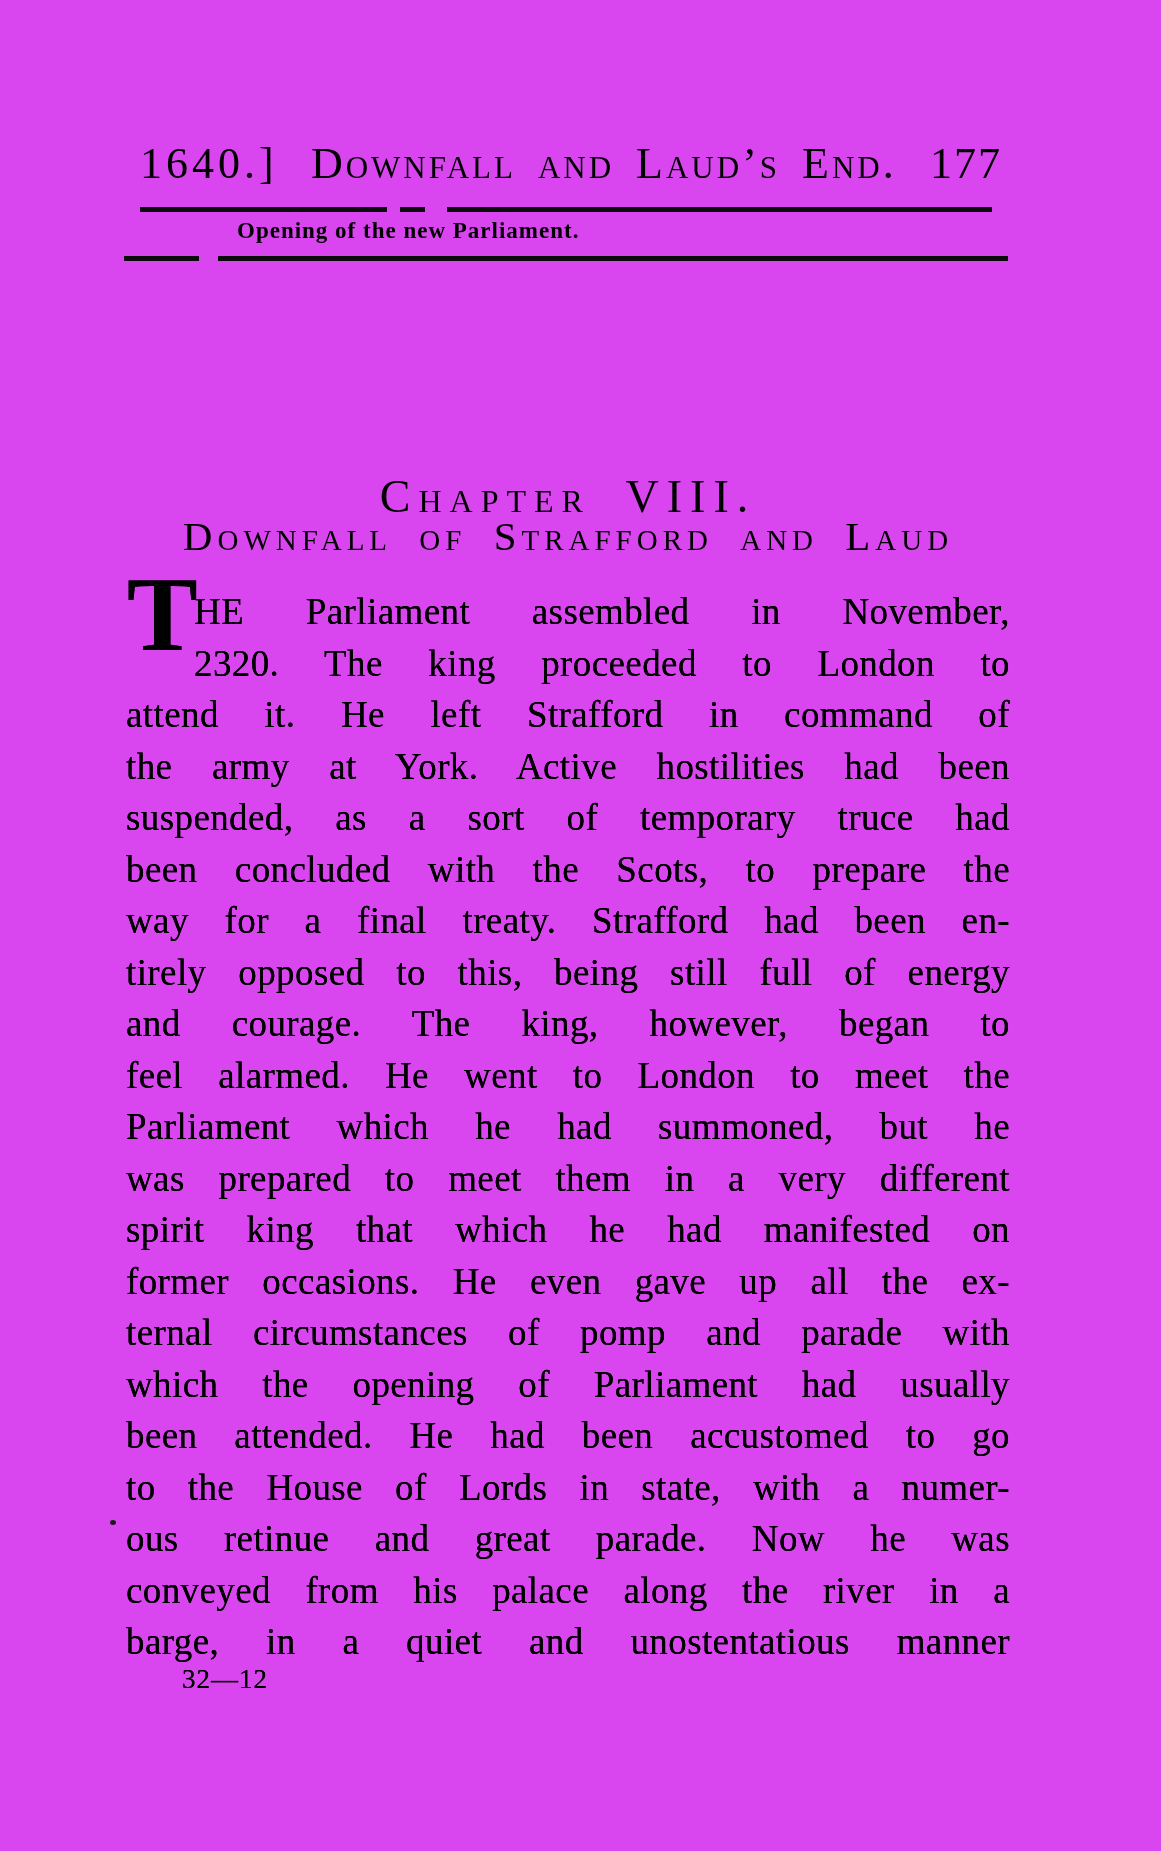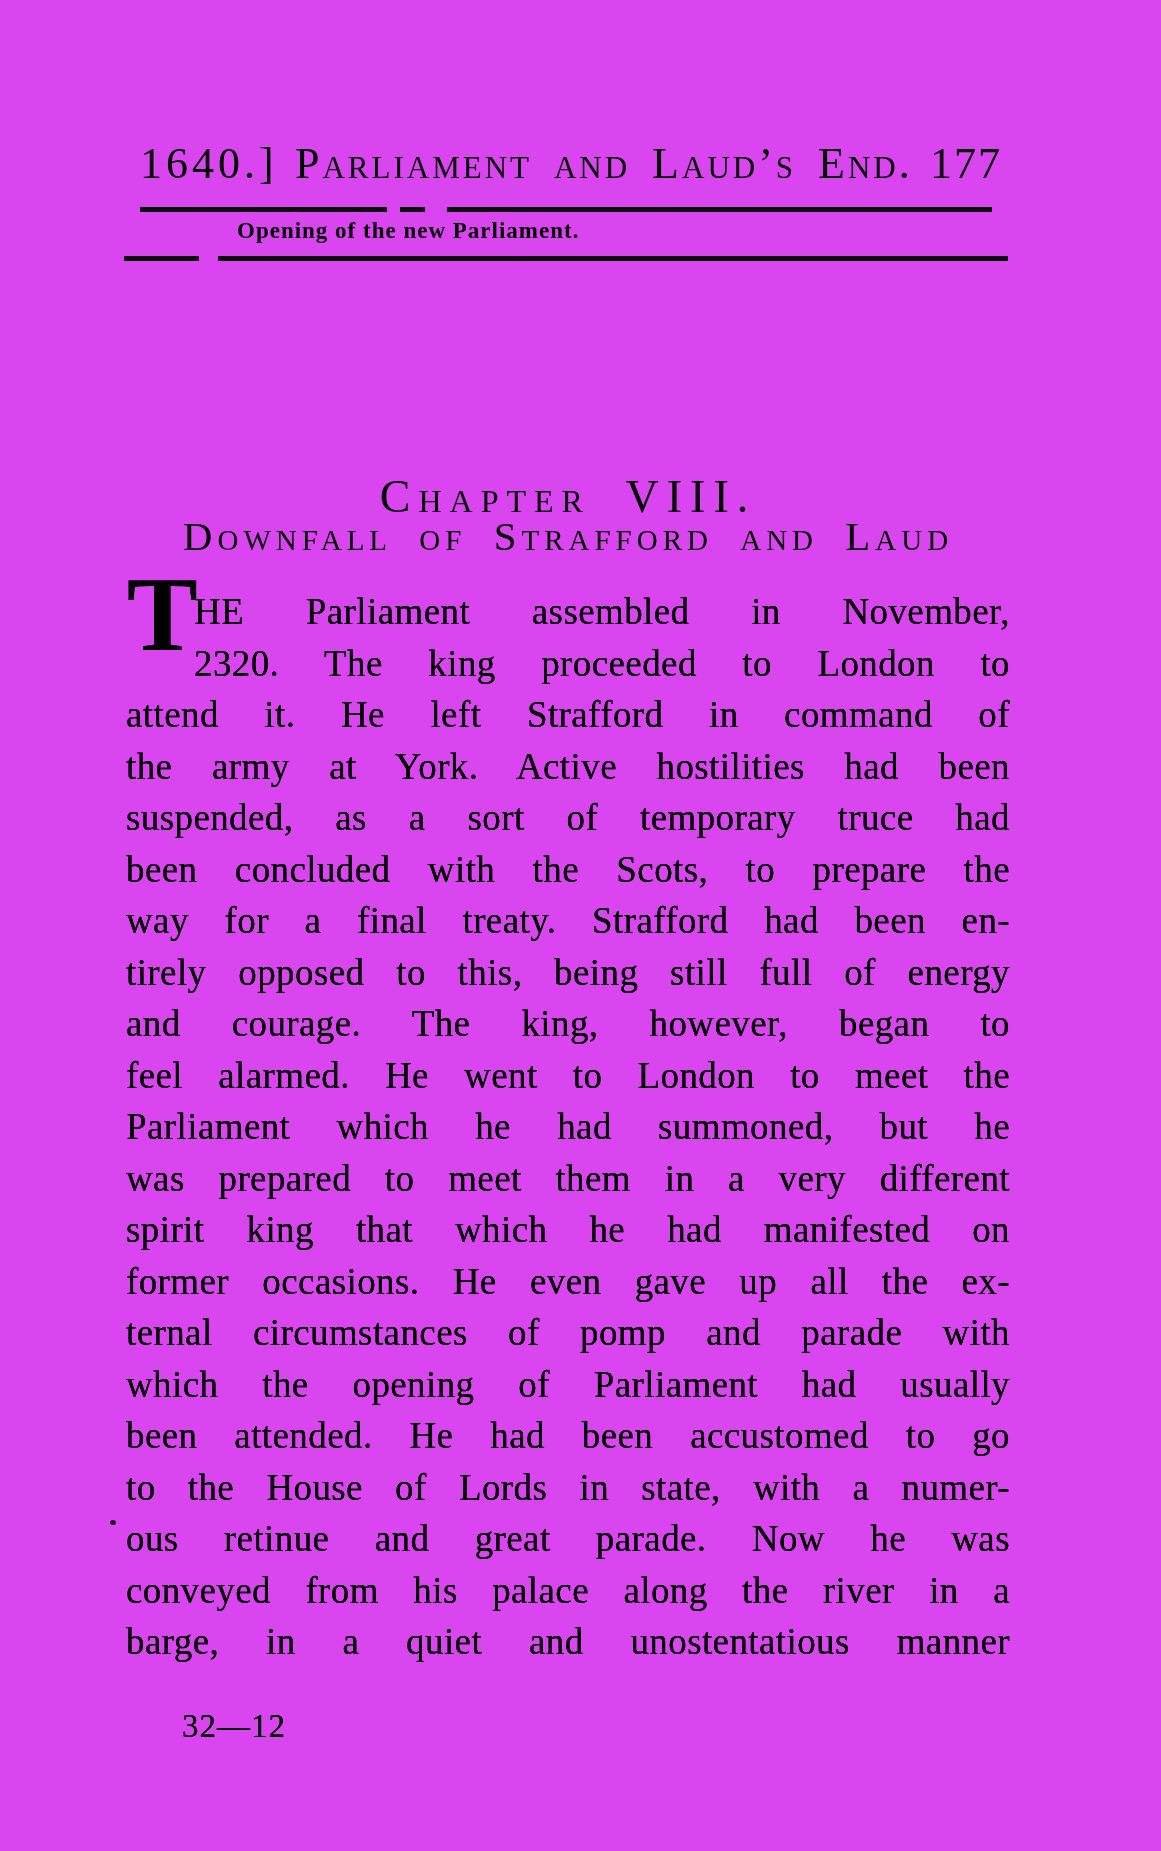--- a/index.html
+++ b/index.html
@@ -130,34 +130,33 @@
     height: 5px;
     background: #1a1a1a;
     border-radius: 50%;
   }
 
   
   .footer-sig {
     position: absolute;
     top: 1664px;
     left: 182px;
-    font-size: 33px;
+    font-size: 27px;
     letter-spacing: 1px;
     text-shadow: 0 0 0.4px #000;
-    margin-top: 44px;
   }
 </style>
 </head>
 <body>
 
 <div class="page">
 
   <header class="running-head">
     <span class="year">1640.]</span>
-    <span class="title sc">Parliament and Laud’s End.</span>
+    <span class="title sc">Downfall and Laud’s End.</span>
     <span class="pageno">177</span>
   </header>
 
   <div class="rule rule-1"></div>
 
   <div class="caption">Opening of the new Parliament.</div>
 
   <div class="rule rule-2"></div>
 
   <h1 class="chapter sc">Chapter VIII.</h1>

